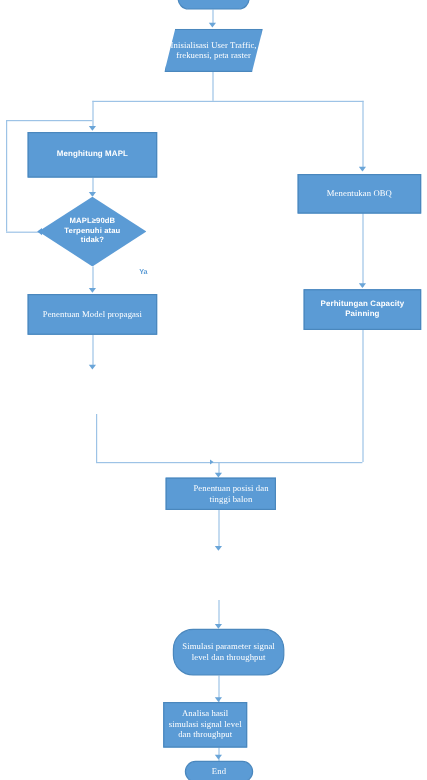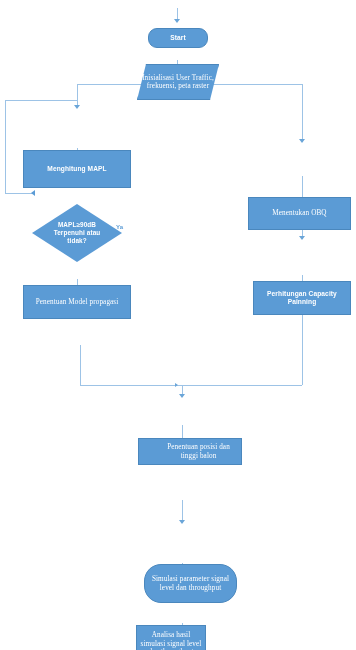--- a/index.html
+++ b/index.html
@@ -26,21 +26,20 @@
     color: #ffffff;
     display: flex;
     align-items: center;
     justify-content: center;
     text-align: center;
     line-height: 1.18;
     font-size: 7.2px;
     letter-spacing: 0.1px;
     padding: 1px 3px;
     z-index: 3;
-    margin-top: 40px;
   }
   .node.rect {
     border: 0.8px solid #4a87bd;
   }
   .node.pill {
     border-radius: 9px;
     border: 0.8px solid #4a87bd;
   }
   .node.para {
     border: none;
@@ -176,42 +175,42 @@
   <div class="arw down" style="left:74px; top:240px;"></div>
 
   <div class="node rect" style="left:23px; top:245px; width:108px; height:34px;">
     <span>Penentuan Model propagasi</span>
   </div>
 
   <div class="ln v" style="left:77px; top:279px; height:27px;"></div>
   <div class="arw down" style="left:74px; top:304px;"></div>
 
 
-  <div class="node rect" style="left:248px; top:157px; width:103px; height:33px;text-align:center;">
+  <div class="node rect" style="left:248px; top:145px; width:103px; height:33px;text-align:center;">
     <span>Menentukan OBQ</span>
   </div>
 
   <div class="ln v" style="left:302px; top:176px; height:63px;"></div>
   <div class="arw down" style="left:299px; top:236px;"></div>
 
   <div class="node rect sans" style="left:253px; top:241px; width:98px; height:34px;">
     <span>Perhitungan Capacity Painning</span>
   </div>
 
   <div class="ln v" style="left:80px; top:345px; height:40px;"></div>
 
   <div class="ln v" style="left:302px; top:275px; height:110px;"></div>
 
   <div class="ln h" style="left:80px; top:385px; width:222px;"></div>
   <div class="arw right" style="left:175px; top:383px;"></div>
 
   <div class="ln v" style="left:182px; top:385px; height:11px;"></div>
   <div class="arw down" style="left:179px; top:394px;"></div>
 
-  <div class="node rect" style="left:138px; top:398px; width:104px; height:27px;padding-left:20px;">
+  <div class="node rect" style="left:138px; top:398px; width:92px; height:27px;padding-left:20px;">
     <span>Penentuan posisi dan tinggi balon</span>
   </div>
 
   <div class="ln v" style="left:182px; top:425px; height:32px;"></div>
   <div class="arw down" style="left:179px; top:455px;"></div>
 
 
   <div class="ln v" style="left:182px; top:500px; height:22px;"></div>
   <div class="arw down" style="left:179px; top:520px;"></div>
 

